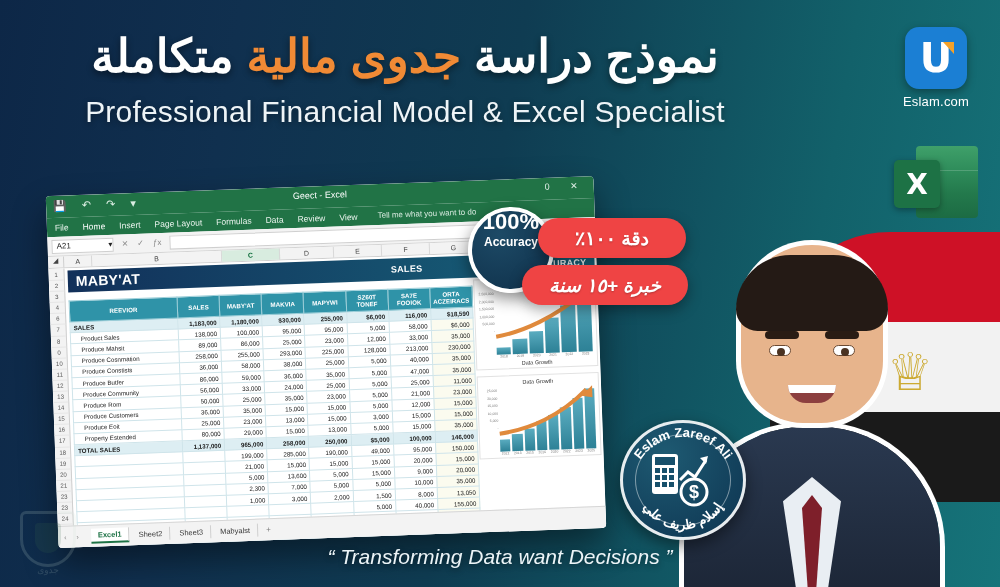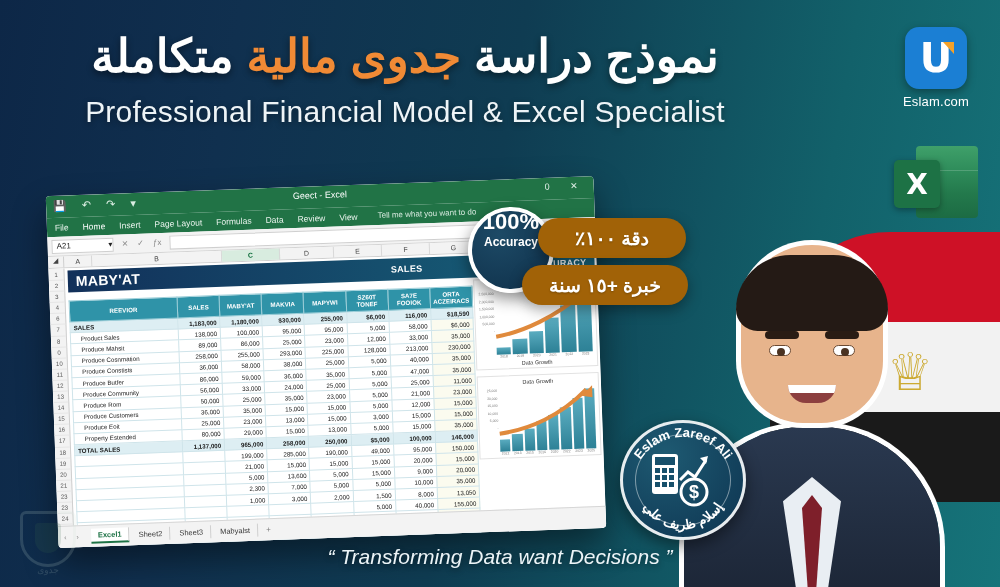--- a/index.html
+++ b/index.html
@@ -150,27 +150,27 @@
   .acc-badge{
     position:absolute;left:468px;top:207px;width:86px;height:86px;border-radius:50%;
     background:radial-gradient(circle at 35% 30%,#1d4a66,#0e2f49);
     border:4px solid #fff; box-shadow:0 6px 16px rgba(0,0,0,.45);
     display:flex;flex-direction:column;align-items:center;color:#fff;
   }
   .acc-badge .n{font-size:22px;font-weight:bold;line-height:22px;}
   .acc-badge .s{font-size:12px;font-weight:bold;margin-top:2px;}
 
   .pill{
-    position:absolute;background:#a16207;color:#fff;border-radius:22px;
+    position:absolute;background:#ef4444;color:#fff;border-radius:22px;
     display:flex;align-items:center;justify-content:center;direction:rtl;
     font-size:19px;font-weight:bold;box-shadow:0 5px 14px rgba(0,0,0,.35);
     text-shadow:0 1px 2px rgba(0,0,0,.25);
   }
   .pill.p1{left:538px;top:218px;width:148px;height:40px;}
-  .pill.p2{left:522px;top:265px;width:166px;height:40px;}
+  .pill.p2{left:522px;top:265px;width:166px;height:40px;font-style:italic;}
 
   .exp{position:absolute;left:72px;top:420px;width:208px;height:46px;}
   .exp .arrow{position:absolute;left:32px;top:0;width:176px;height:46px;background:#ed8733;
      clip-path:polygon(0 0,84% 0,100% 50%,84% 100%,0 100%);
      display:flex;align-items:center;padding-left:46px;
      color:#fff;font-size:22px;font-weight:bold;font-style:italic;
      text-shadow:0 2px 3px rgba(0,0,0,.3);}
   .exp .circ{position:absolute;left:0;top:-4px;width:54px;height:54px;border-radius:50%;
      background:radial-gradient(circle at 35% 30%,#1d4a66,#0e2f49);border:3px solid #fff;
      display:flex;align-items:center;justify-content:center;color:#fff;font-size:19px;font-weight:bold;

